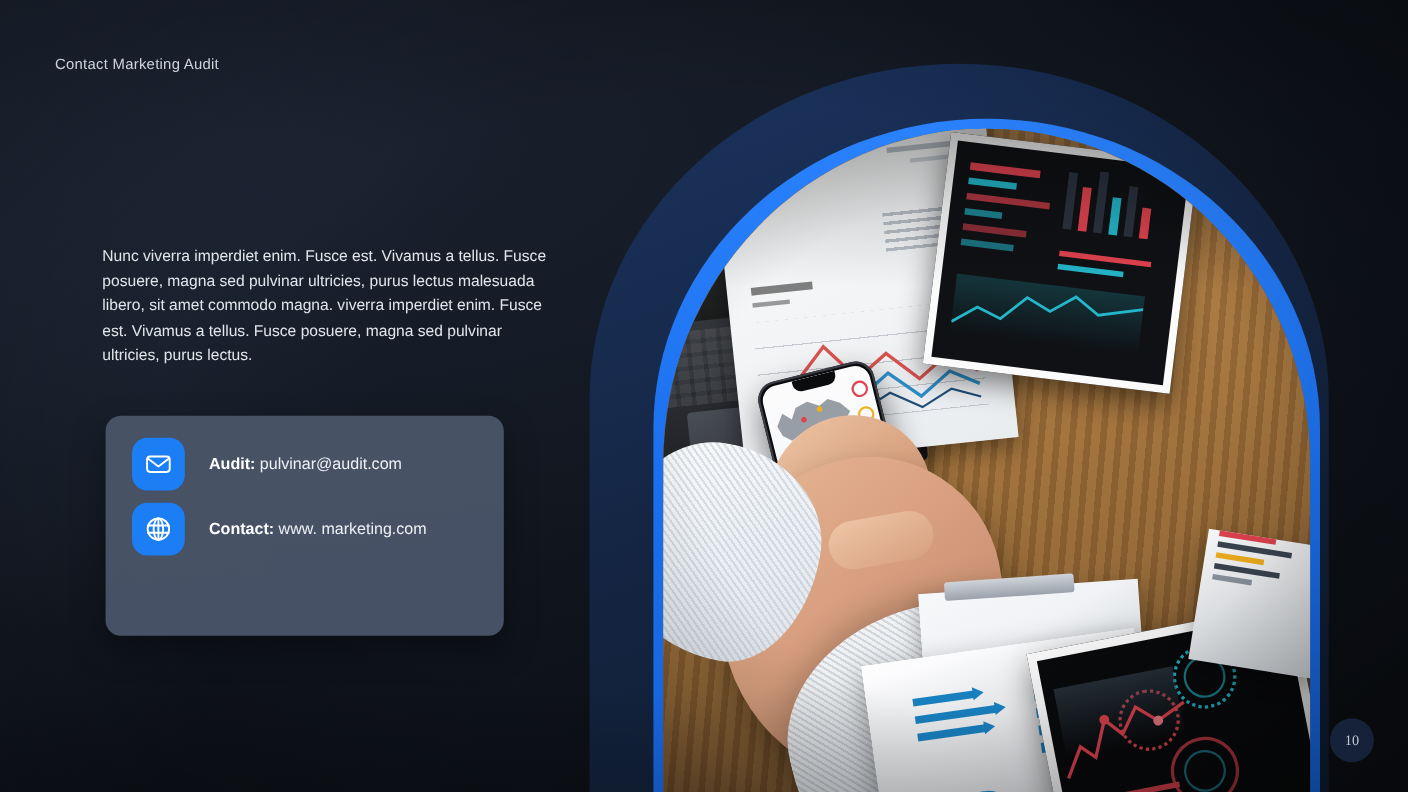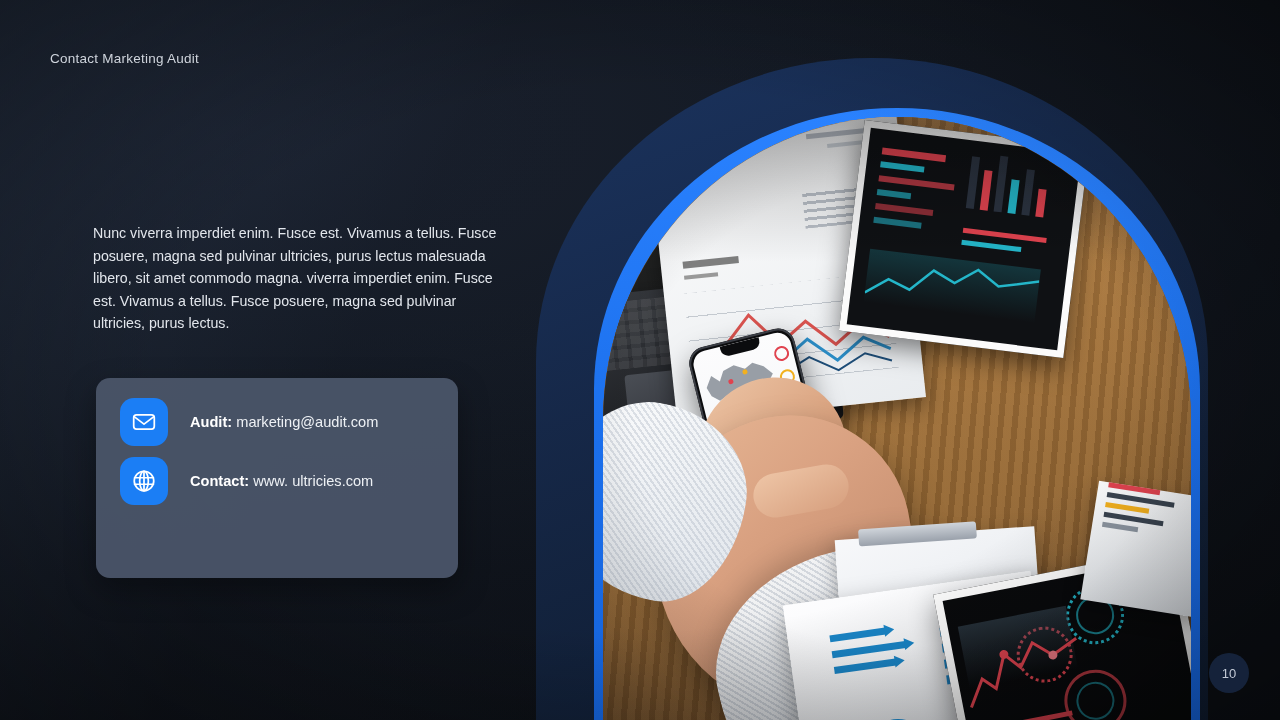--- a/index.html
+++ b/index.html
@@ -299,21 +299,21 @@
   }
   .ctext { margin-left:22px; font-size:14.6px; color:#eef1f5; white-space:nowrap; }
   .ctext b { color:#fff; font-weight:700; }
 
   
   .pagebadge {
     position:absolute; right:31px; bottom:27px;
     width:40px; height:40px; border-radius:50%;
     background:rgba(26,44,76,.72);
     display:flex; align-items:center; justify-content:center;
-    font-size:13px; color:#c3cad6;
+    font-size:13px; color:#c3cad6;font-family:Liberation Serif, serif;
   }
 </style>
 </head>
 <body>
 
 <div class="slide">
   <div class="bg-sheen"></div>
 
   <div class="arch-wrap">
     <div class="arch arch-navy"></div>
@@ -463,33 +463,33 @@
 
     <div class="crow">
       <span class="tile">
         <svg width="26" height="26" viewBox="0 0 24 24" fill="none" stroke="#fff" stroke-width="1.6" stroke-linecap="round" stroke-linejoin="round">
           <rect x="2.5" y="5.5" width="19" height="13" rx="2.6"></rect>
           <path d="M2.9 7 L12 14 L21.1 7"></path>
         </svg>
       </span>
       <span class="ctext">
         <b>Audit:</b>
-        <span>marketing@audit.com</span>
+        <span>pulvinar@audit.com</span>
       </span>
     </div>
 
     <div class="crow">
       <span class="tile">
         <svg width="26" height="26" viewBox="0 0 24 24" fill="none" stroke="#fff" stroke-width="1.6" stroke-linecap="round" stroke-linejoin="round">
           <circle cx="12" cy="12" r="9"></circle>
           <ellipse cx="12" cy="12" rx="4" ry="9"></ellipse>
           <path d="M3.3 9 H20.7 M3.3 15 H20.7 M12 3 V21"></path>
         </svg>
       </span>
       <span class="ctext">
         <b>Contact:</b>
-        <span>www. ultricies.com</span>
+        <span>www. marketing.com</span>
       </span>
     </div>
   </div>
 
   <div class="pagebadge">10</div>
 </div>
 
 </body></html>

